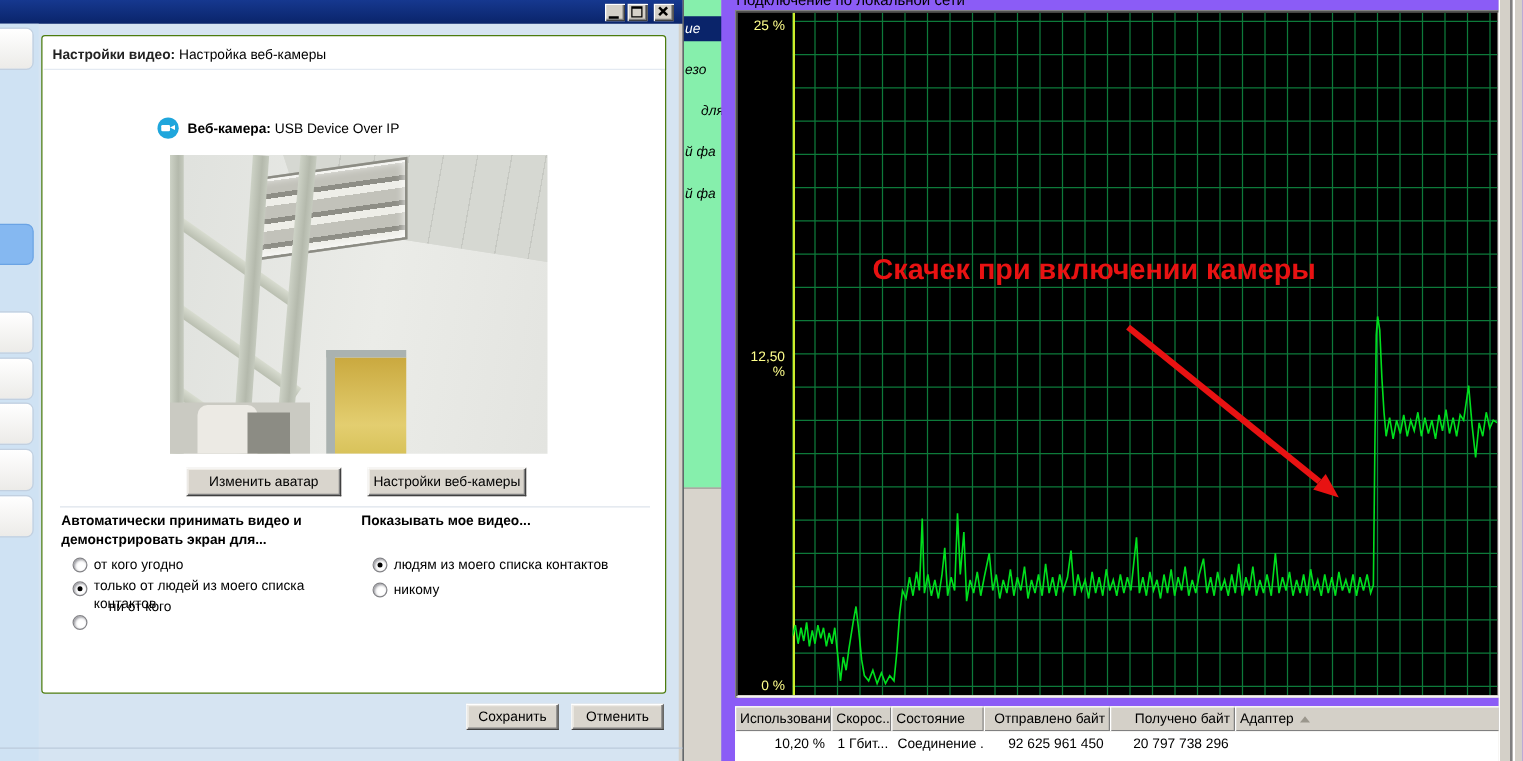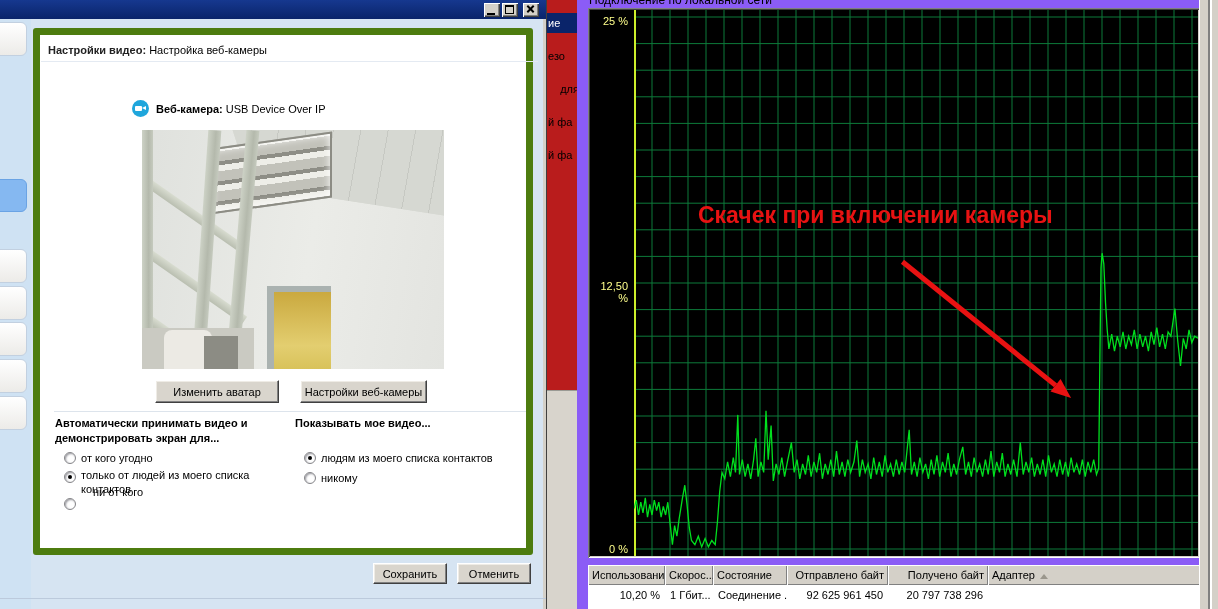--- a/index.html
+++ b/index.html
@@ -1,18 +1,18 @@
 <!DOCTYPE html>
 <html><head>
 <meta charset="utf-8">
 <style>
   html,body{margin:0;padding:0;background:#d4d0c8;}
   .screen{position:relative;width:1218px;height:609px;overflow:hidden;font-family:"Liberation Sans",sans-serif;font-size:11px;color:#000;}
   
-  .bg-strip{position:absolute;left:546px;top:0;width:31px;height:609px;background:#b91c1c;}
+  .bg-strip{position:absolute;left:546px;top:0;width:31px;height:609px;background:#86efac;font-style:italic;}
   .bg-strip .lower{position:absolute;left:0;top:390px;width:31px;height:219px;background:#d8d4cc;border-top:1px solid #9a9a94;}
   .bg-row{position:absolute;left:0;width:31px;height:20px;line-height:20px;padding-left:2px;white-space:nowrap;overflow:hidden;}
   .bg-row.checked{background:#0a246a;color:#fff;}
   
   .taskman{position:absolute;left:577px;top:0;width:641px;height:609px;background:#8b5cf6;}
   .tm-title{position:absolute;left:12px;top:0;width:300px;height:8px;overflow:hidden;}
   .tm-title span{display:block;margin-top:-7px;font-size:12px;color:#000;}
   .graph-frame{position:absolute;left:11px;top:8px;width:612px;height:550px;background:#d4d0c8;
     box-shadow:inset 1px 1px 0 #808080,inset -1px -1px 0 #fff,inset 2px 2px 0 #404040,inset -2px -2px 0 #d4d0c8;}
   .graph-black{position:absolute;left:2px;top:2px;width:608px;height:546px;background:#000;overflow:hidden;}
@@ -34,21 +34,21 @@
   .tb-btn{position:absolute;top:3px;width:16px;height:14px;background:#d4d0c8;box-shadow:inset 1px 1px 0 #fff,inset -1px -1px 0 #404040,inset -2px -2px 0 #808080;}
   .g-min{position:absolute;left:3px;bottom:2px;width:8px;height:2px;background:#000;}
   .g-max{position:absolute;left:3px;top:2px;width:7px;height:6px;border:1px solid #000;border-top-width:2px;}
   .g-x1,.g-x2{position:absolute;left:3px;top:5px;width:9px;height:2px;background:#000;}
   .g-x1{transform:rotate(45deg);} .g-x2{transform:rotate(-45deg);}
   
   .sidebar{position:absolute;left:0;top:19px;width:31px;height:590px;background:#cfe2f3;}
   .side-tab{position:absolute;left:-13px;width:38px;height:32px;border-radius:6px;background:linear-gradient(#ffffff,#ecebe8);border:1px solid #c2d0e0;}
   .side-tab.sel{background:#85b8f1;border-color:#6aa3e4;}
   
-  .panel{position:absolute;left:33px;top:28px;width:500px;height:527px;background:#fff;border:7px solid #4d7c0f;border-radius:3px;box-sizing:border-box;}
+  .panel{position:absolute;left:33px;top:28px;width:500px;height:527px;background:#fff;border:1px solid #4d7c0f;border-radius:3px;box-sizing:border-box;}
   .panel-h{position:absolute;left:8px;top:9px;}
   .panel-h b{font-weight:bold;color:#222;}
   .panel-hr{position:absolute;left:1px;top:26px;width:497px;height:1px;background:#e4eaf2;}
   .cam-row{position:absolute;left:92px;top:65px;}
   .cam-ic{position:absolute;left:0;top:0;width:17px;height:17px;border-radius:50%;background:#1fa6dc;}
   .cam-ic i{position:absolute;left:3px;top:6px;width:7px;height:5px;background:#fff;border-radius:1px;}
   .cam-ic u{position:absolute;left:10px;top:6px;width:0;height:0;border-top:2.5px solid transparent;border-bottom:2.5px solid transparent;border-right:4px solid #fff;}
   .cam-lb{position:absolute;left:24px;top:3px;white-space:nowrap;}
   
   .cam{position:absolute;left:102px;top:95px;width:302px;height:239px;overflow:hidden;background:linear-gradient(100deg,#dfe1dd,#ebece8 55%,#e3e4e0);}

